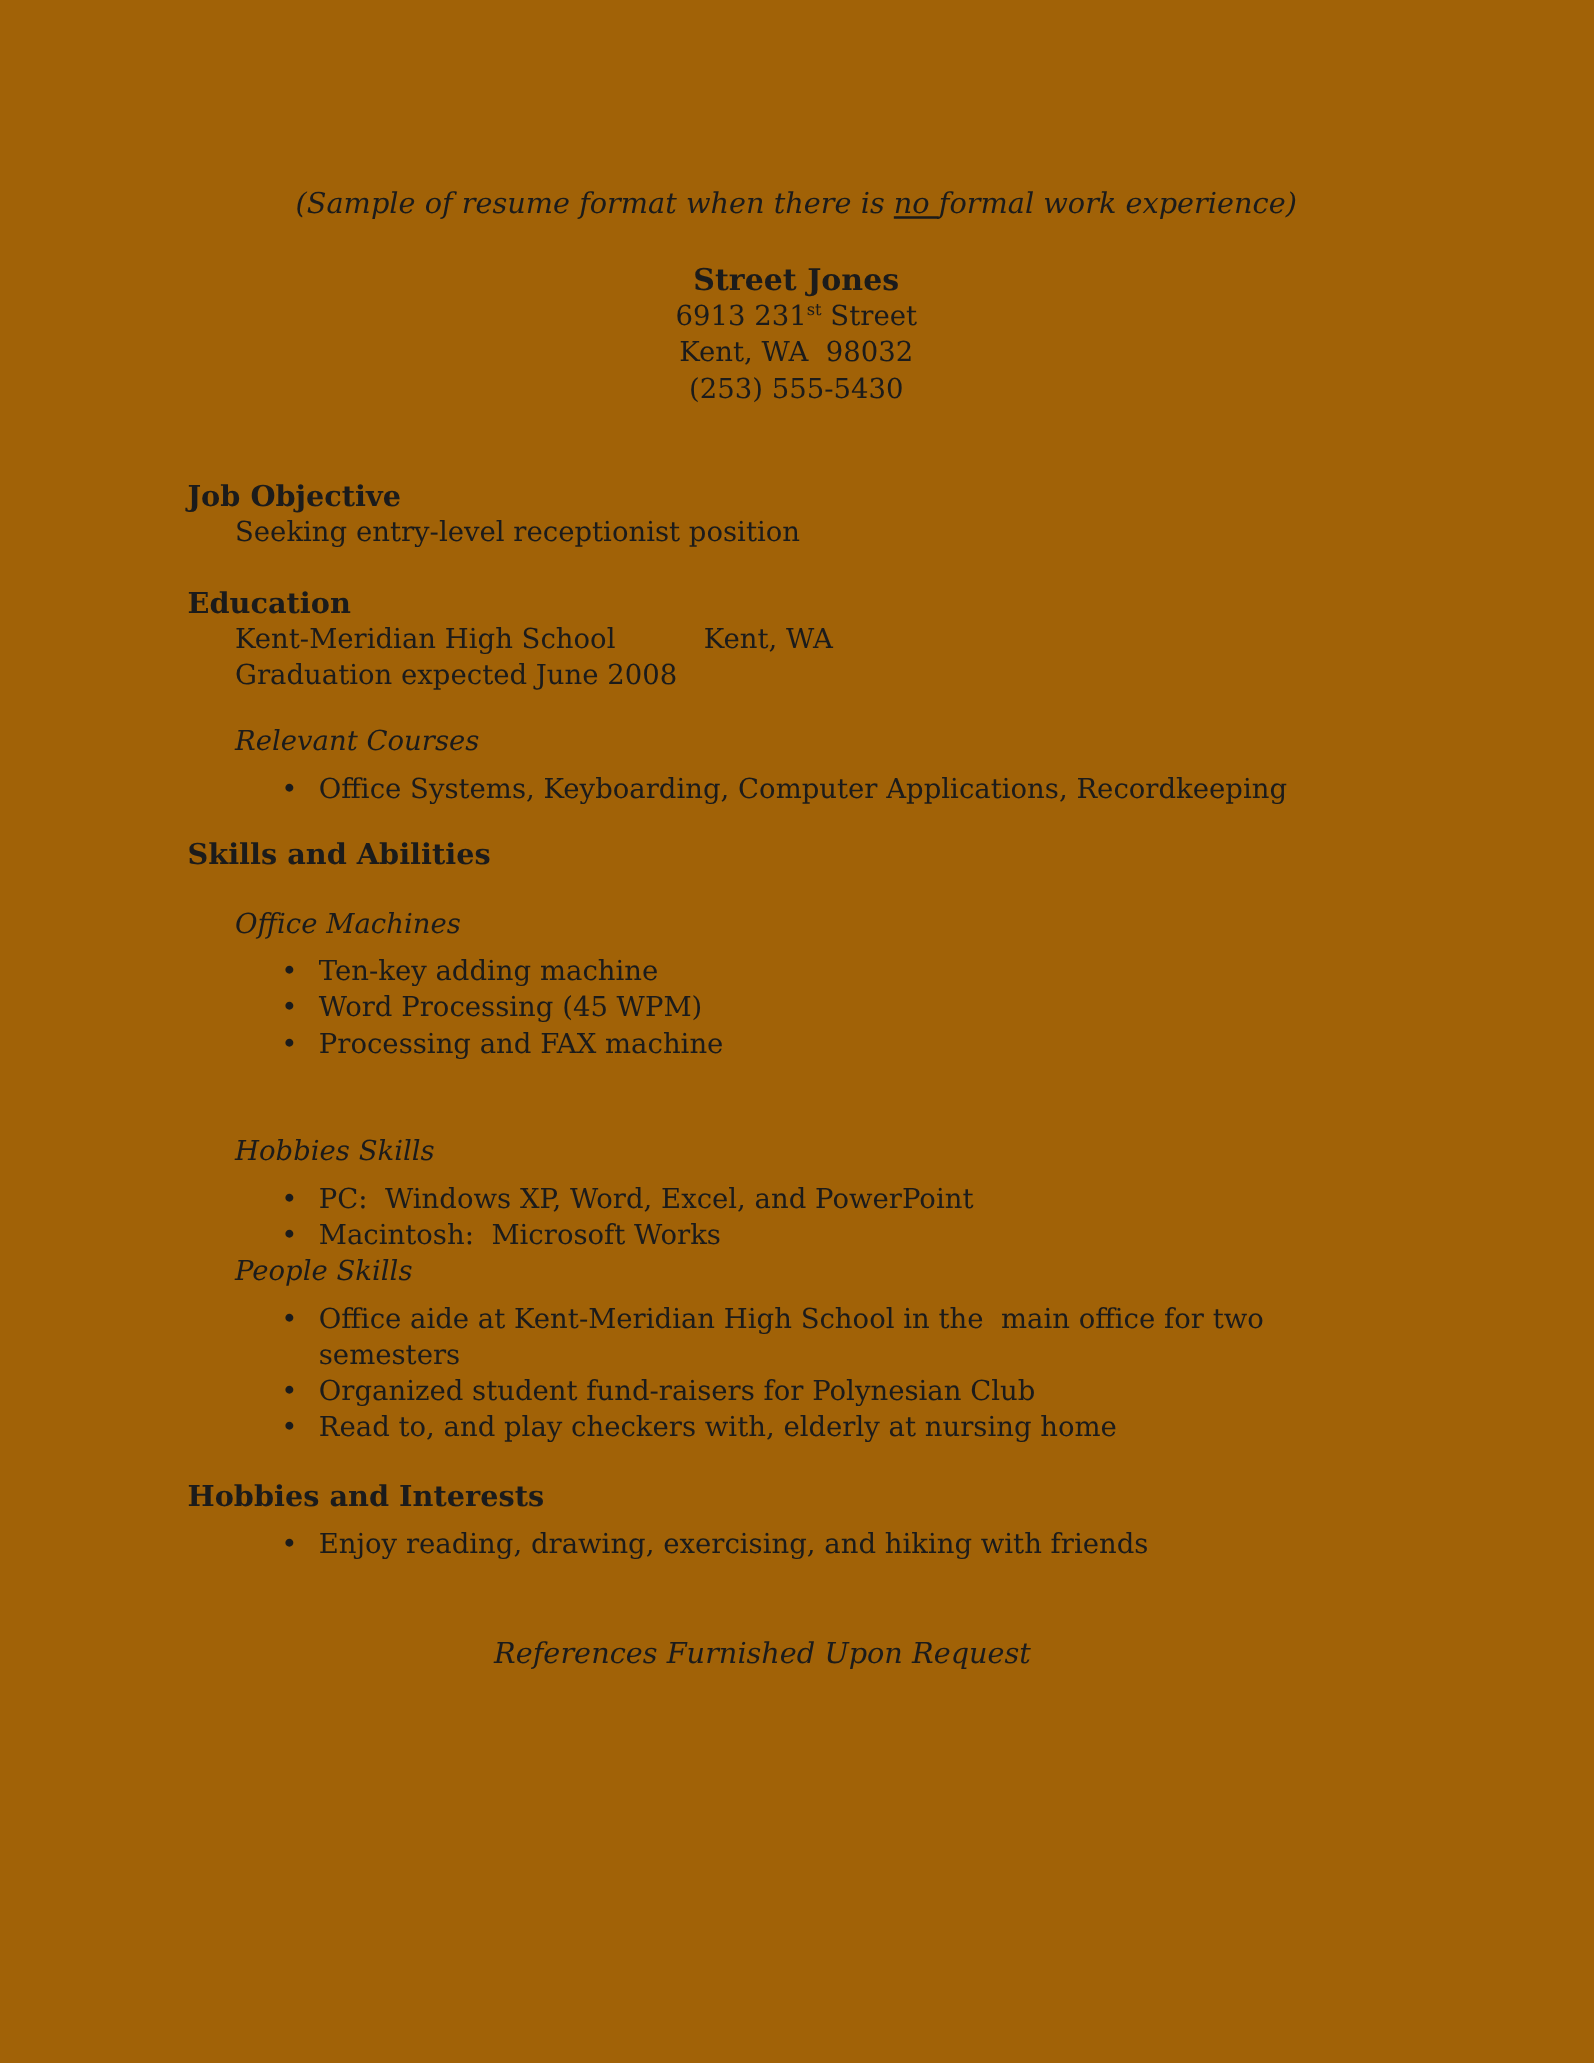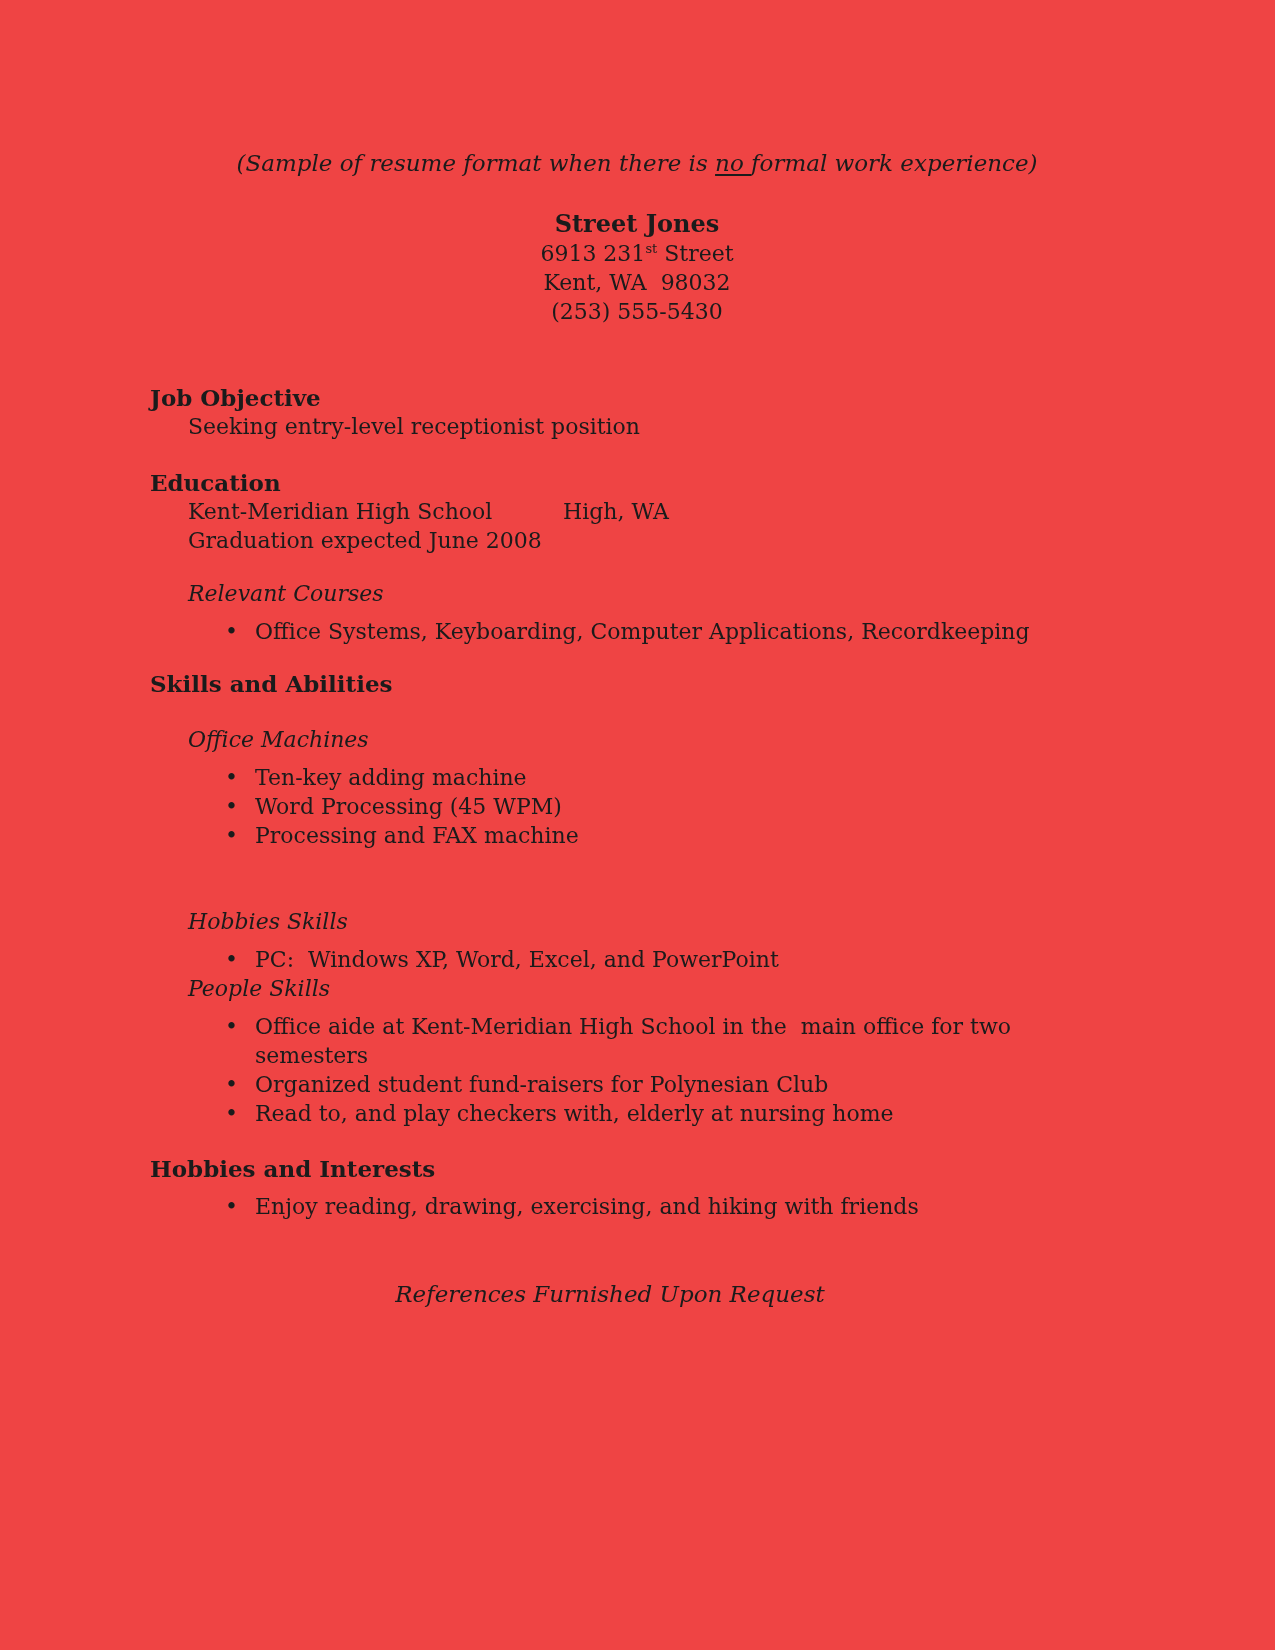--- a/index.html
+++ b/index.html
@@ -4,21 +4,21 @@
 <style>
   html, body {
     margin: 0;
     padding: 0;
     background: #ffffff;
   }
   .page {
     position: relative;
     width: 1275px;
     height: 1650px;
-    background: #ef4444;
+    background: #a16207;
     color: #1b1b1b;
     font-family: "DejaVu Serif", serif;
     font-size: 22px;
     line-height: 29px;
     overflow: hidden;
   }
   .content {
     padding: 149px 151px 0 150px; 
   }
   .t { white-space: pre-wrap; }
@@ -123,40 +123,41 @@
       <div class="name t">Street Jones</div>
       <div class="addr"><span class="t">6913 231</span><sup class="ordinal t">st</sup><span class="t"> Street</span></div>
       <div class="addr t">Kent, WA  98032</div>
       <div class="addr t">(253) 555-5430</div>
     </div>
 
     <h2 class="h h-jobobj t">Job Objective</h2>
     <p class="body-line t">Seeking entry-level receptionist position</p>
 
     <h2 class="h h-edu t">Education</h2>
-    <p class="body-line"><span class="school t">Kent-Meridian High School</span><span class="t">High, WA</span></p>
+    <p class="body-line"><span class="school t">Kent-Meridian High School</span><span class="t">Kent, WA</span></p>
     <p class="body-line t">Graduation expected June 2008</p>
 
     <h3 class="sub sub-courses t">Relevant Courses</h3>
     <ul class="bullets">
       <li class="t">Office Systems, Keyboarding, Computer Applications, Recordkeeping</li>
     </ul>
 
     <h2 class="h h-skills t">Skills and Abilities</h2>
 
     <h3 class="sub sub-om t">Office Machines</h3>
     <ul class="bullets">
       <li class="t">Ten-key adding machine</li>
       <li class="t">Word Processing (45 WPM)</li>
       <li class="t">Processing and FAX machine</li>
     </ul>
 
     <h3 class="sub sub-cs t">Hobbies Skills</h3>
     <ul class="bullets">
       <li class="t">PC:  Windows XP, Word, Excel, and PowerPoint</li>
+      <li class="t">Macintosh:  Microsoft Works</li>
     </ul>
 
     <h3 class="sub sub-ps t">People Skills</h3>
     <ul class="bullets">
       <li class="t">Office aide at Kent-Meridian High School in the  main office for two semesters</li>
       <li class="t">Organized student fund-raisers for Polynesian Club</li>
       <li class="t">Read to, and play checkers with, elderly at nursing home</li>
     </ul>
 
     <h2 class="h h-hobbies t">Hobbies and Interests</h2>

